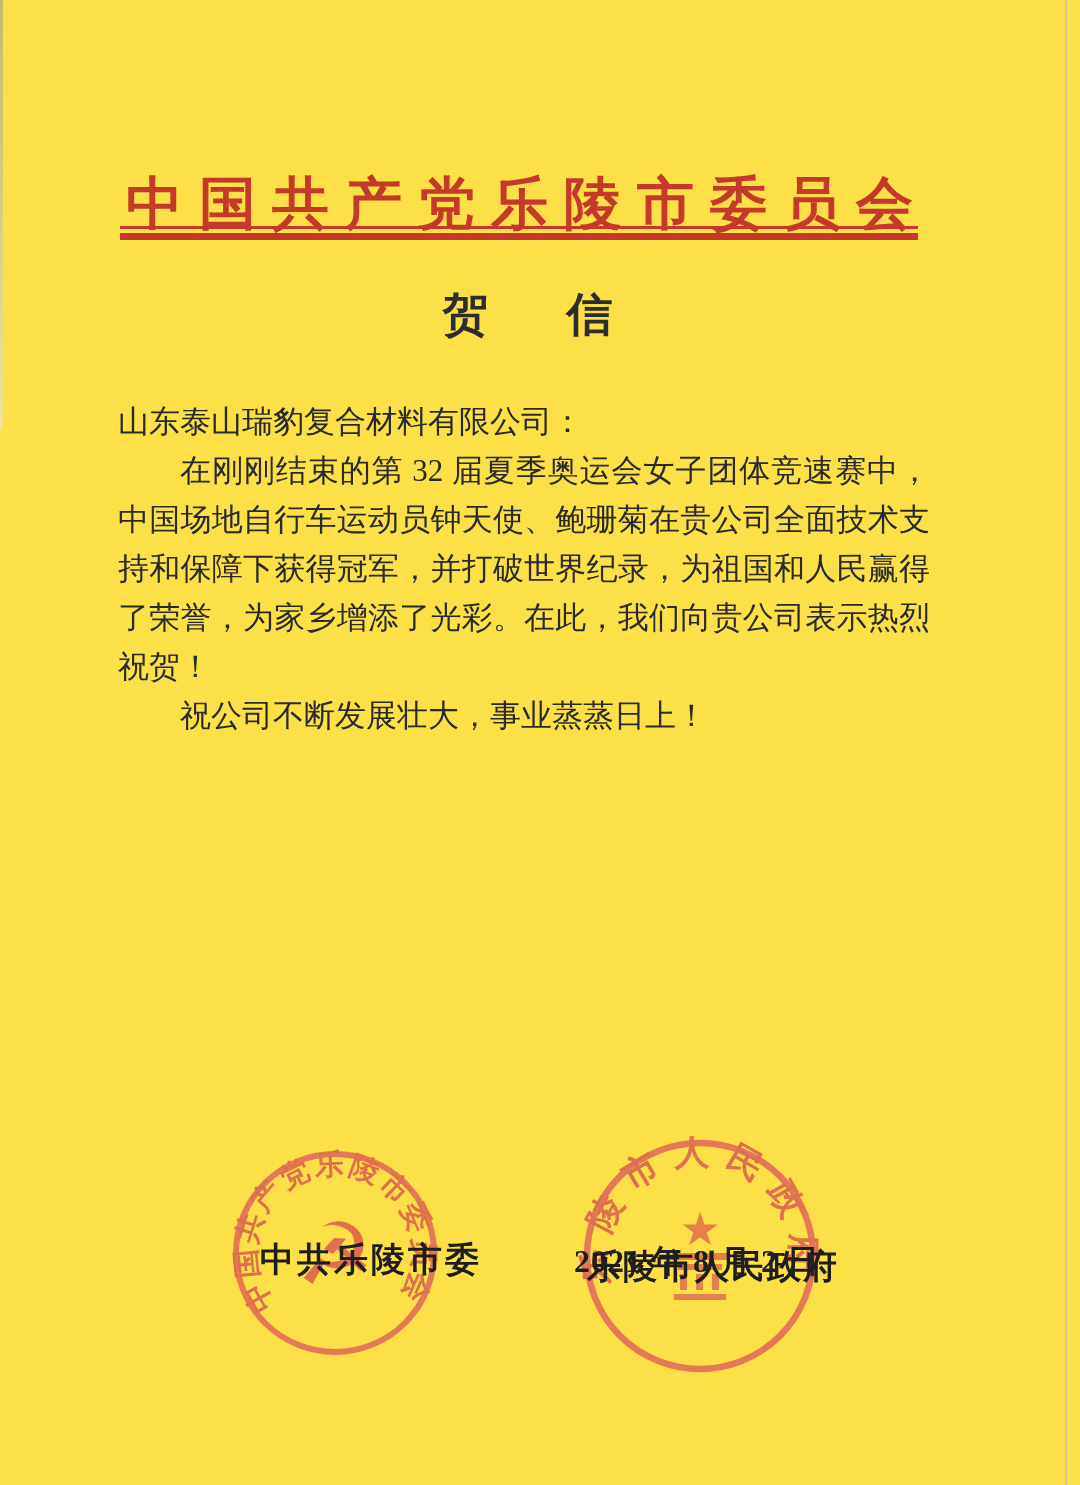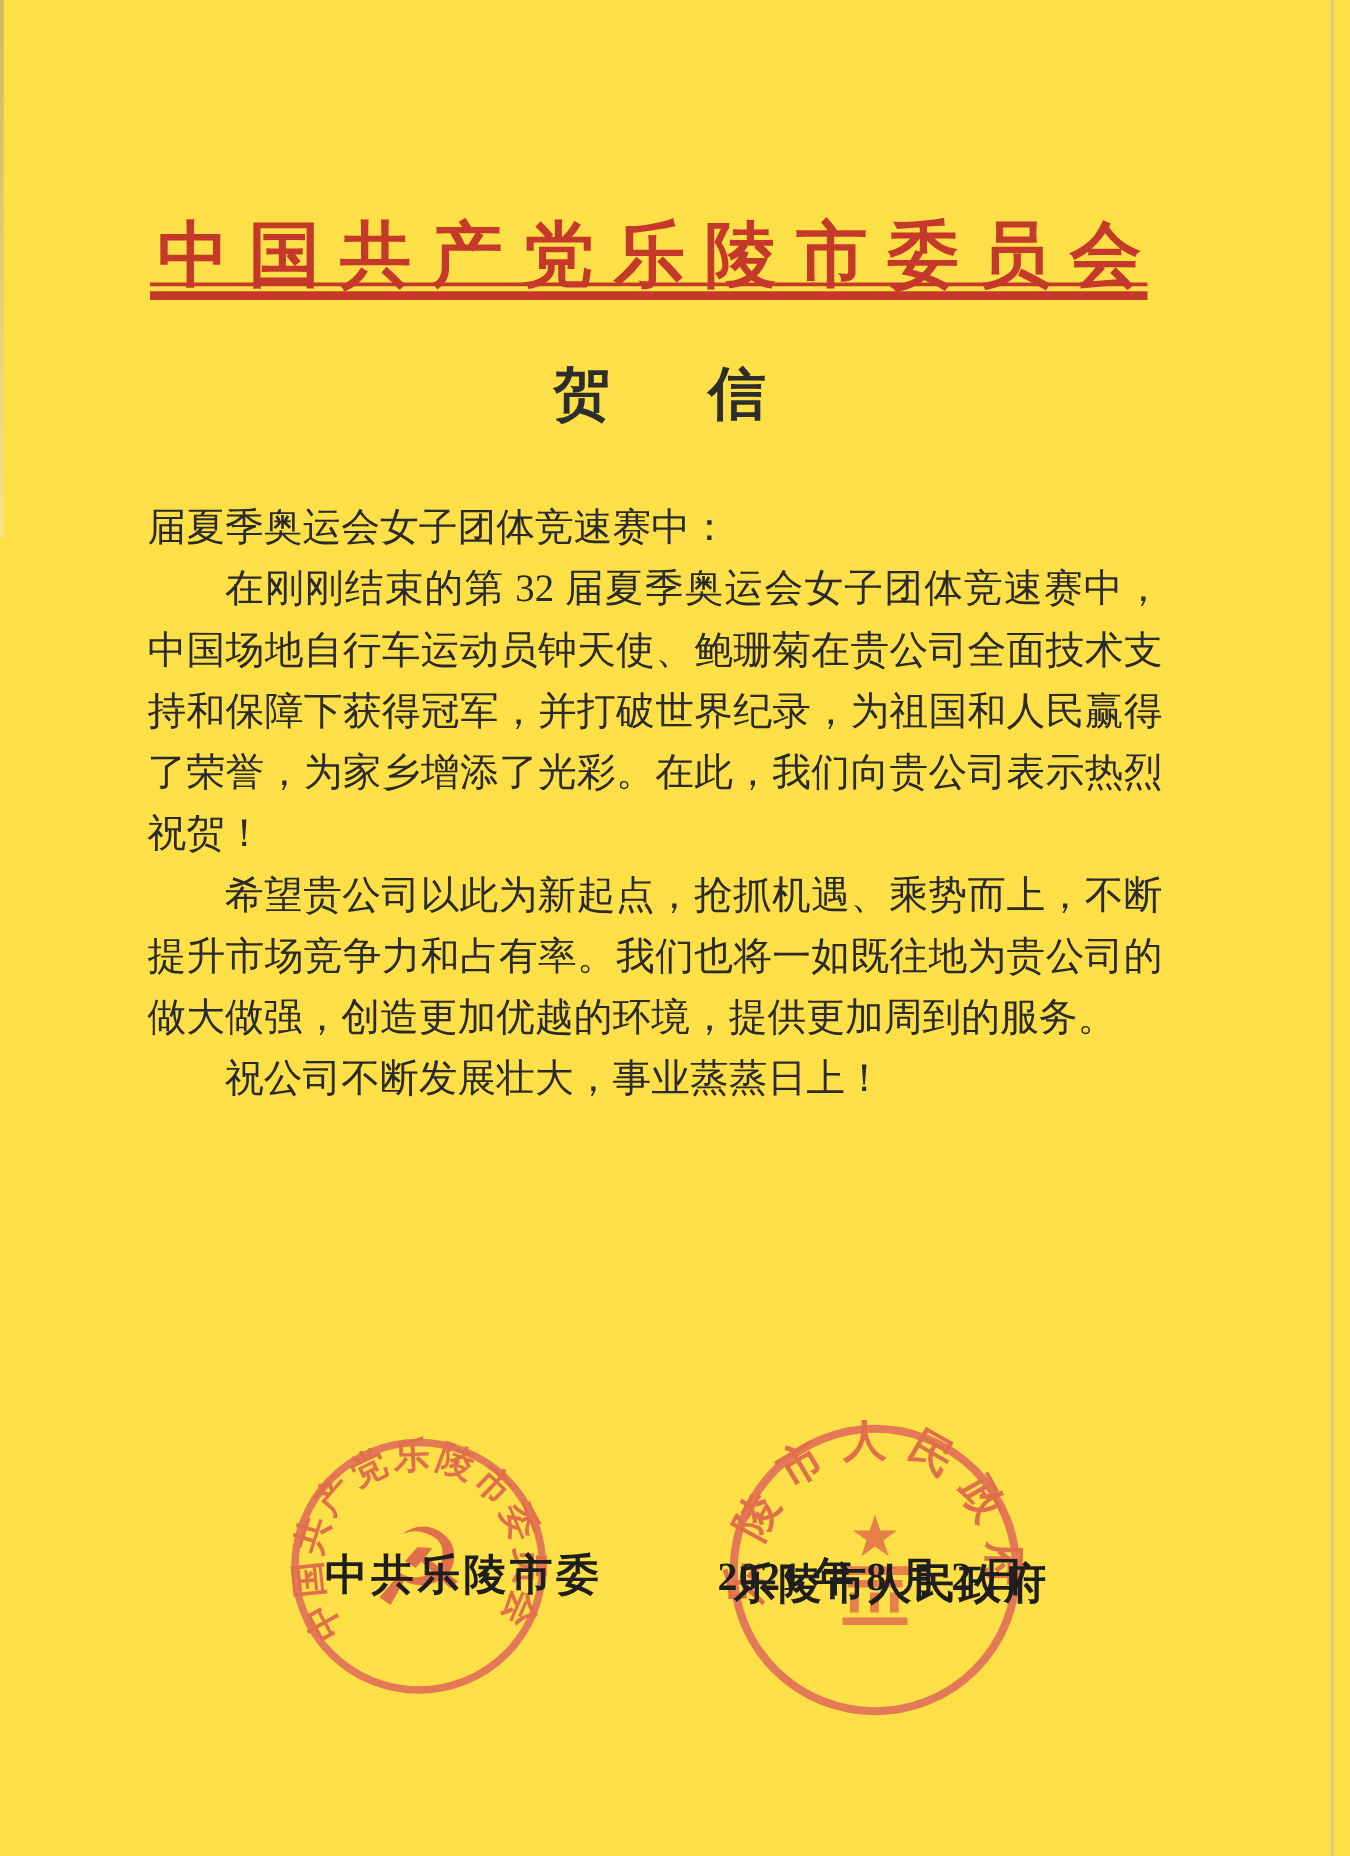--- a/index.html
+++ b/index.html
@@ -107,23 +107,22 @@
   <div class="org-title">中国共产党乐陵市委员会</div>
   <div class="title-underline thin"></div>
   <div class="title-underline thick"></div>
 
   <div class="doc-title">
     <span>贺</span>
     <span>信</span>
   </div>
 
   <div class="letter-body">
-    <p>届夏季奥运会女子团体竞速赛中：</p>
+    <p>山东泰山瑞豹复合材料有限公司：</p>
     <p class="indent">在刚刚结束的第 32 届夏季奥运会女子团体竞速赛中，中国场地自行车运动员钟天使、鲍珊菊在贵公司全面技术支持和保障下获得冠军，并打破世界纪录，为祖国和人民赢得了荣誉，为家乡增添了光彩。在此，我们向贵公司表示热烈祝贺！</p>
-    <p class="indent">希望贵公司以此为新起点，抢抓机遇、乘势而上，不断提升市场竞争力和占有率。我们也将一如既往地为贵公司的做大做强，创造更加优越的环境，提供更加周到的服务。</p>
     <p class="indent">祝公司不断发展壮大，事业蒸蒸日上！</p>
   </div>
 
   <svg class="seal seal-left" width="214" height="214" viewBox="0 0 214 214">
     <circle cx="107" cy="107" r="99" fill="none" stroke="#e0685a" stroke-width="6"></circle>
     <path id="arcL" d="M 51.1 162.9 A 79 79 0 1 1 162.9 162.9" fill="none"></path>
     <text font-size="29" fill="#dc5c4e" letter-spacing="3">
       <textPath href="#arcL" startOffset="6">中国共产党乐陵市委员会</textPath>
     </text>
     <text x="107" y="138" font-size="86" text-anchor="middle" fill="#dc5c4e">☭</text>

